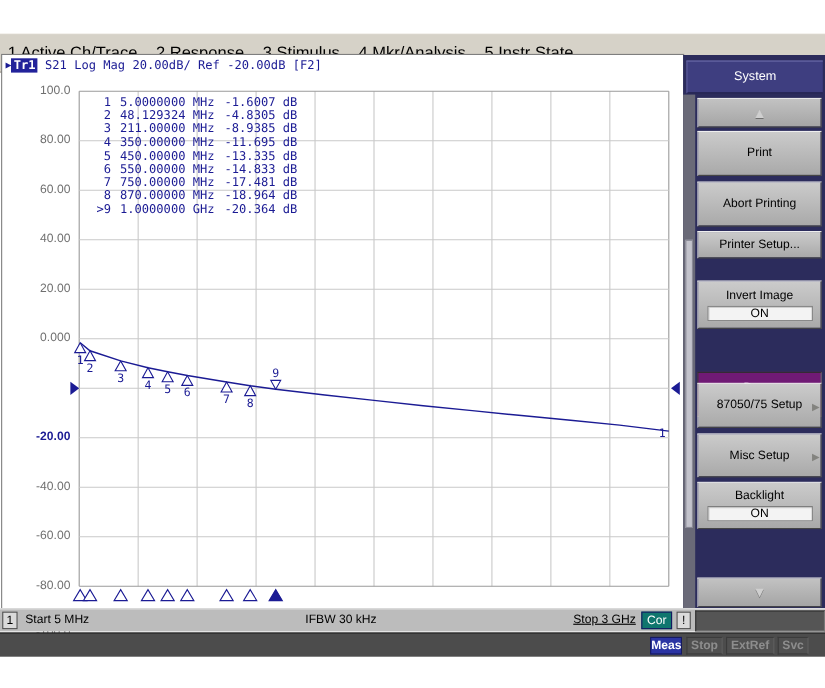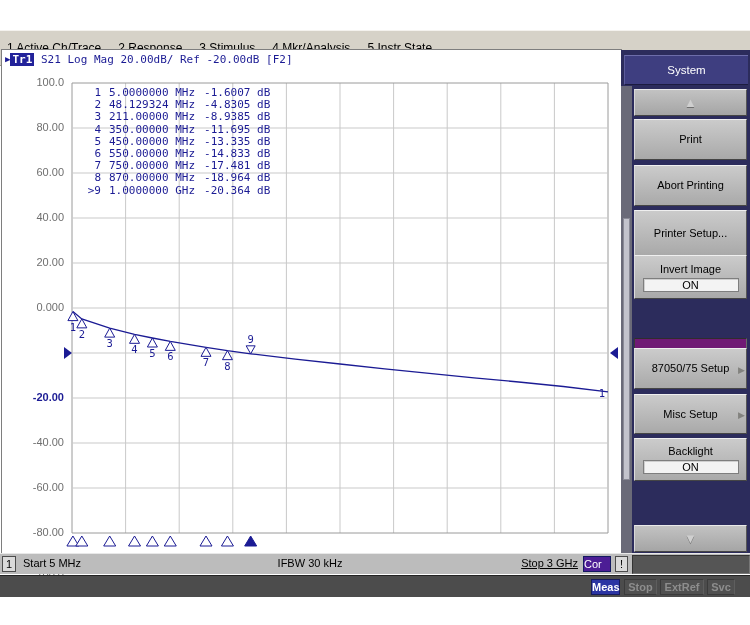--- a/index.html
+++ b/index.html
@@ -4,21 +4,21 @@
 <style>
   * { margin:0; padding:0; box-sizing:border-box; }
   html,body { background:#fff; }
   body { font-family:"Liberation Sans", sans-serif; }
   .shot { position:relative; width:750px; height:625px; background:#fff; overflow:hidden; }
 
   
   .menubar { position:absolute; left:0; top:30px; width:750px; height:36px;
     background:#d6d2c8; border-top:1px solid #f4f2ee; border-bottom:1px solid #9a968c;
     display:flex; align-items:center; gap:17px; padding-left:7px;
-    font-size:12px; color:#000; }
+    font-size:15px; color:#000; }
   .menubar span { white-space:nowrap; cursor:default; }
 
   
   .screen { position:absolute; left:2px; top:50px; width:619px; height:503px;
     background:#fff; box-shadow:0 0 0 1px #7e7e7e; }
   .trace-status { position:absolute; left:3px; top:3px; font:11px "DejaVu Sans Mono", monospace;
     color:#1b1b94; white-space:pre; }
   .trace-status .tr-ind { color:#1b1b94; font-size:9px; vertical-align:1px; }
   .trace-status .tr-name { background:#22229a; color:#fff; padding:0 2px; font-weight:bold; }
   #graph-svg { position:absolute; left:0; top:0; width:619px; height:503px; }
@@ -61,22 +61,22 @@
   .sk-scrollbtn .glyph { color:#cfcfcf; text-shadow:0 1px 0 #6e6e6e; font-size:13px; line-height:13px; }
 
   
   .chanbar { position:absolute; left:0; top:553px; width:750px; height:21px;
     background:#bcbcbc; border-top:1px solid #e8e8e8; font-size:11px; color:#000; }
   .ch-box { position:absolute; left:2px; top:2px; width:14px; height:16px; background:#dadada;
     border:1px solid #4c4c4c; text-align:center; line-height:15px; }
   .ch-start { position:absolute; left:23px; top:3px; }
   .ch-ifbw  { position:absolute; left:230px; top:3px; width:160px; text-align:center; }
   .ch-stop  { position:absolute; left:498px; top:3px; width:80px; text-align:right;text-decoration:underline; }
-  .ch-cor { position:absolute; left:583px; top:2px; width:28px; height:16px; background:#4c1d95;
-    color:#fff; line-height:15px; border:1px solid #141a60; }
+  .ch-cor { position:absolute; left:583px; top:2px; width:28px; height:16px; background:#0f766e;
+    color:#fff; text-align:center; line-height:15px; border:1px solid #141a60; }
   .ch-excl { position:absolute; left:615px; top:2px; width:13px; height:16px; background:#dadada;
     border:1px solid #4c4c4c; text-align:center; line-height:14px; }
   .ch-recess { position:absolute; left:632px; top:1px; right:0; height:19px; background:#555;
     border:1px solid #333; border-bottom-color:#777; border-right-color:#777; }
 
   
   .statusbar { position:absolute; left:0; top:575px; width:750px; height:22px;
     background:#4c4c4c; border-top:1px solid #232323; font-size:11px; font-weight:bold; }
   .st-item { position:absolute; top:3px; height:16px; text-align:center; line-height:15px; }
   .st-meas { left:591px; width:29px; background:#2b34a3; color:#fff; border:1px solid #15195e; }
@@ -193,21 +193,21 @@
     <div class="sk-scrollbtn" style="top:39px">
       <span class="glyph">▲</span>
     </div>
 
     <div class="sk" style="top:69px;height:41px">
         <span>Print</span>
       </div>
     <div class="sk" style="top:115px;height:41px">
         <span>Abort Printing</span>
       </div>
-    <div class="sk" style="top:160px;height:46px">
+    <div class="sk" style="top:160px;height:25px">
         <span>Printer Setup...</span>
       </div>
 
     <div class="sk" style="top:205px;height:44px">
       <span>Invert Image</span>
       <span class="state">ON</span>
     </div>
 
     <div class="sk active" style="top:252px;height:41px">
       <span>Dump</span>

